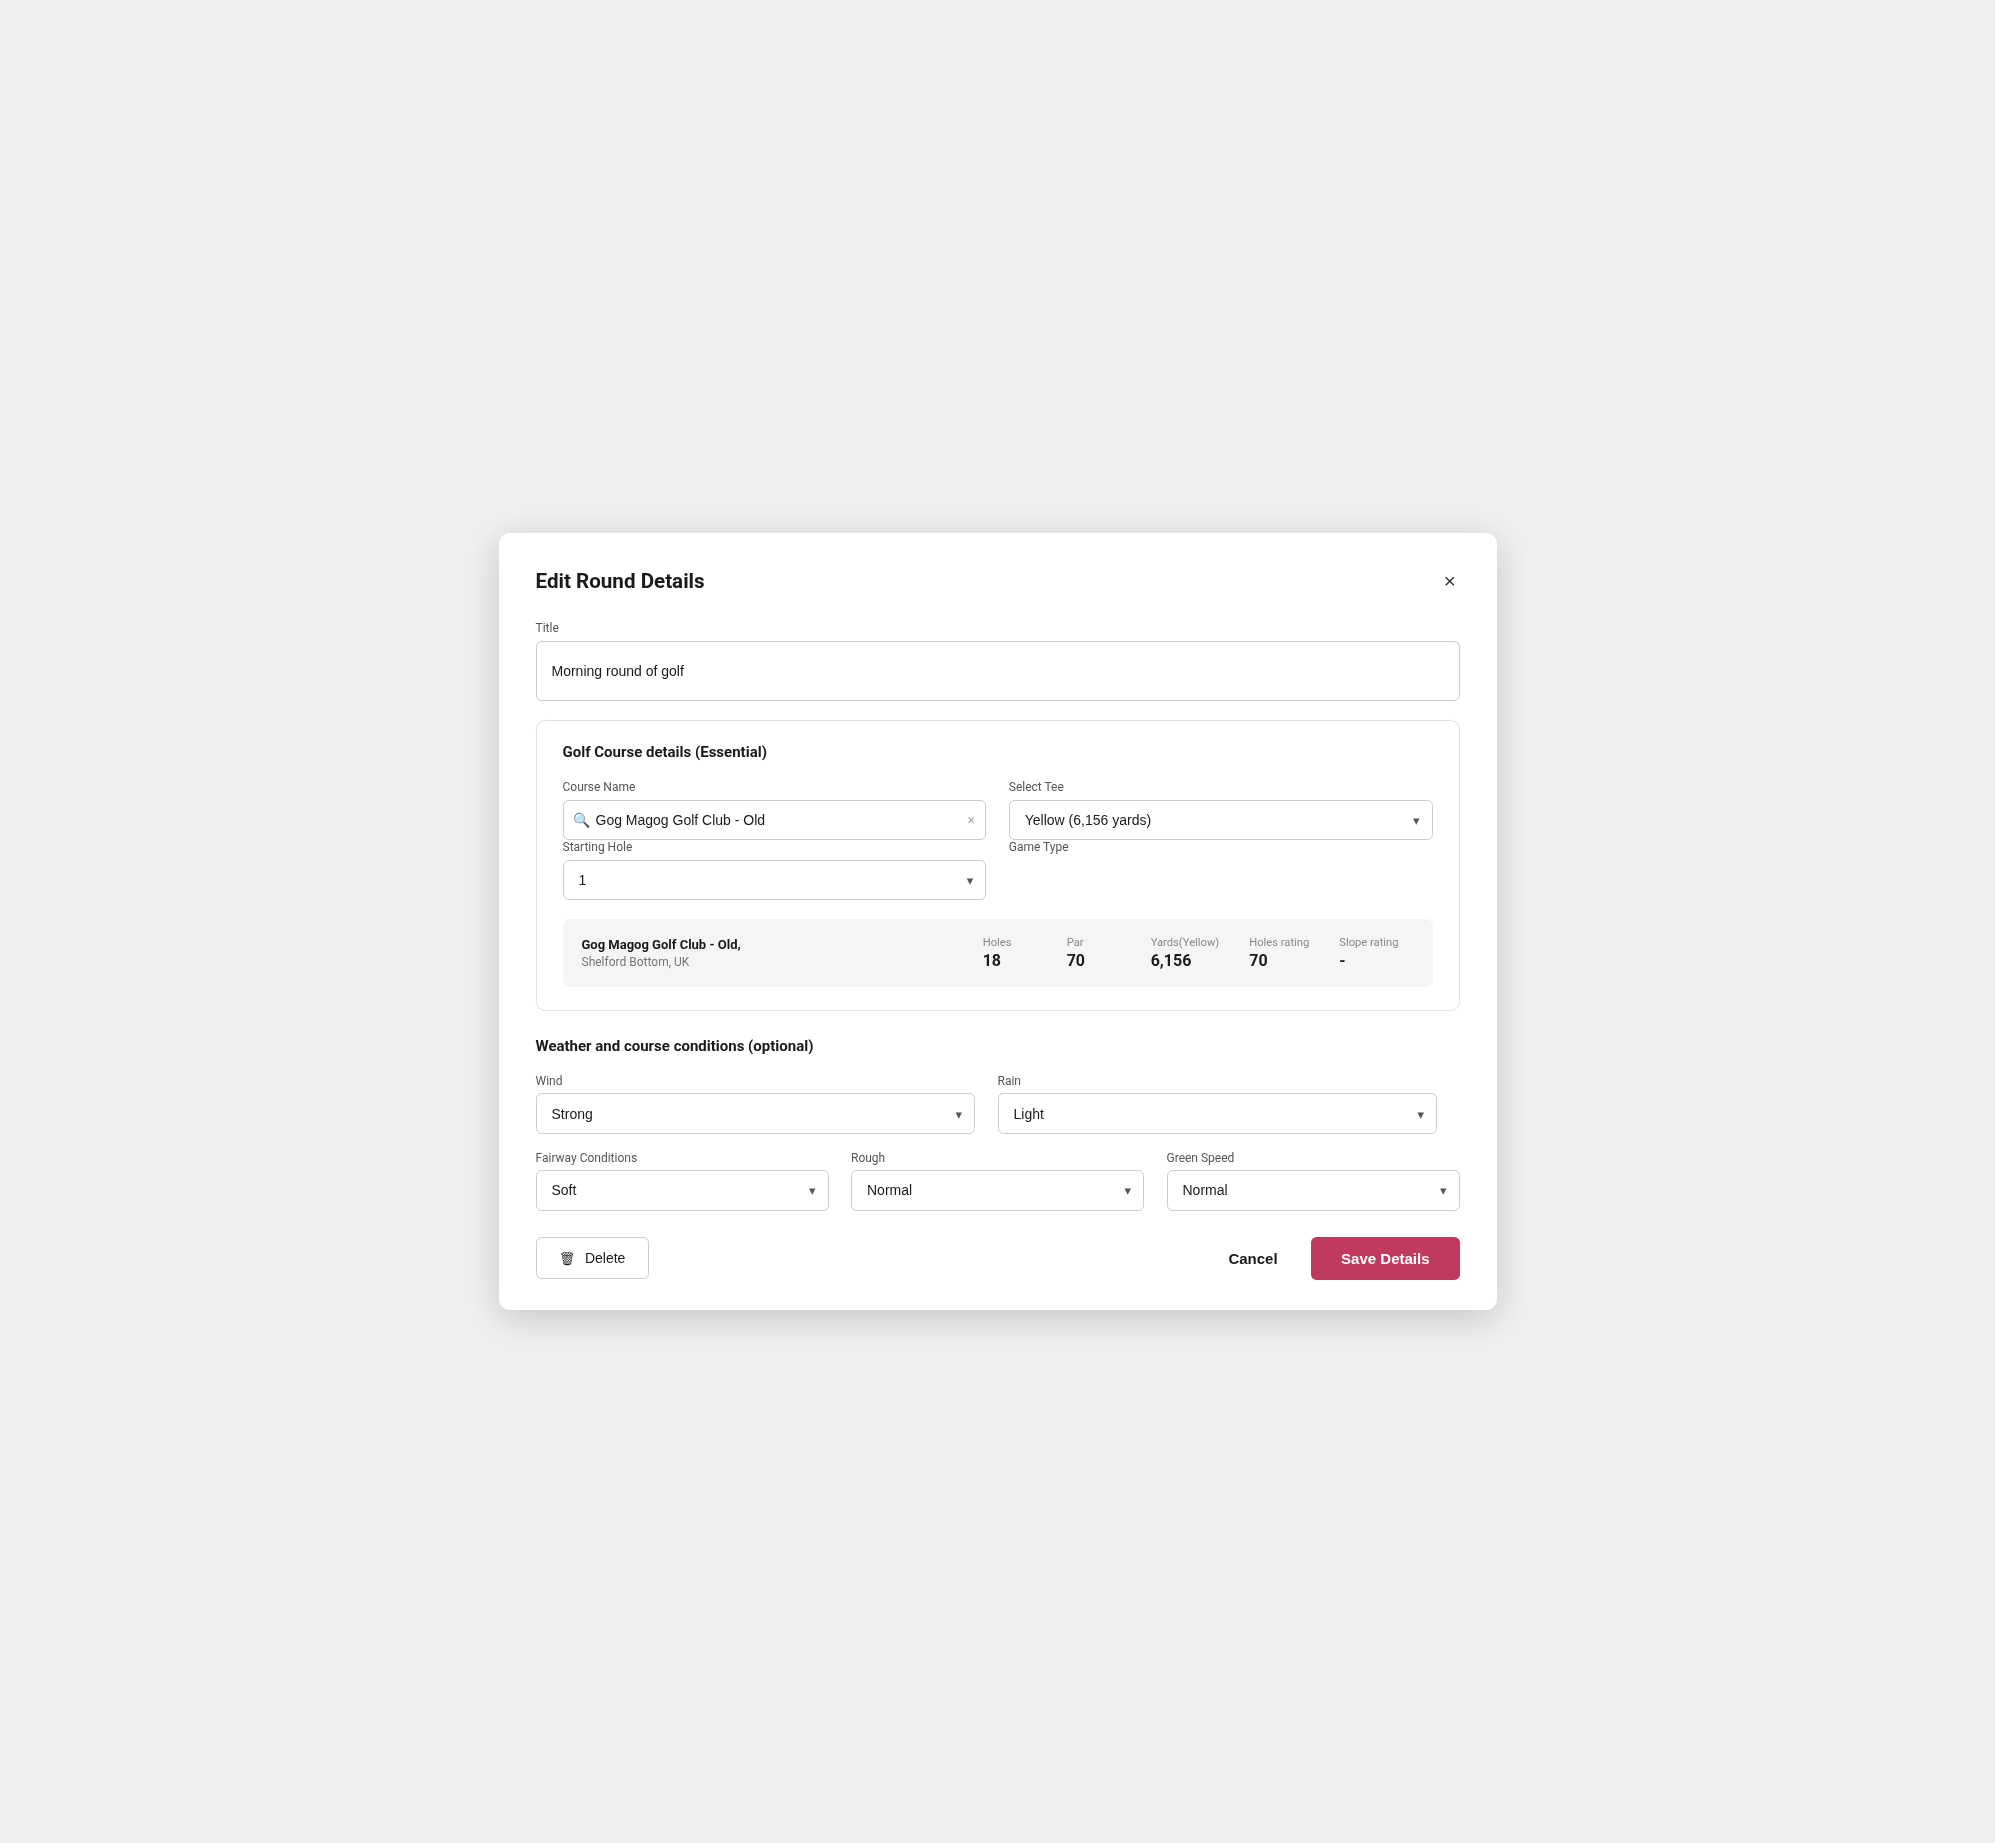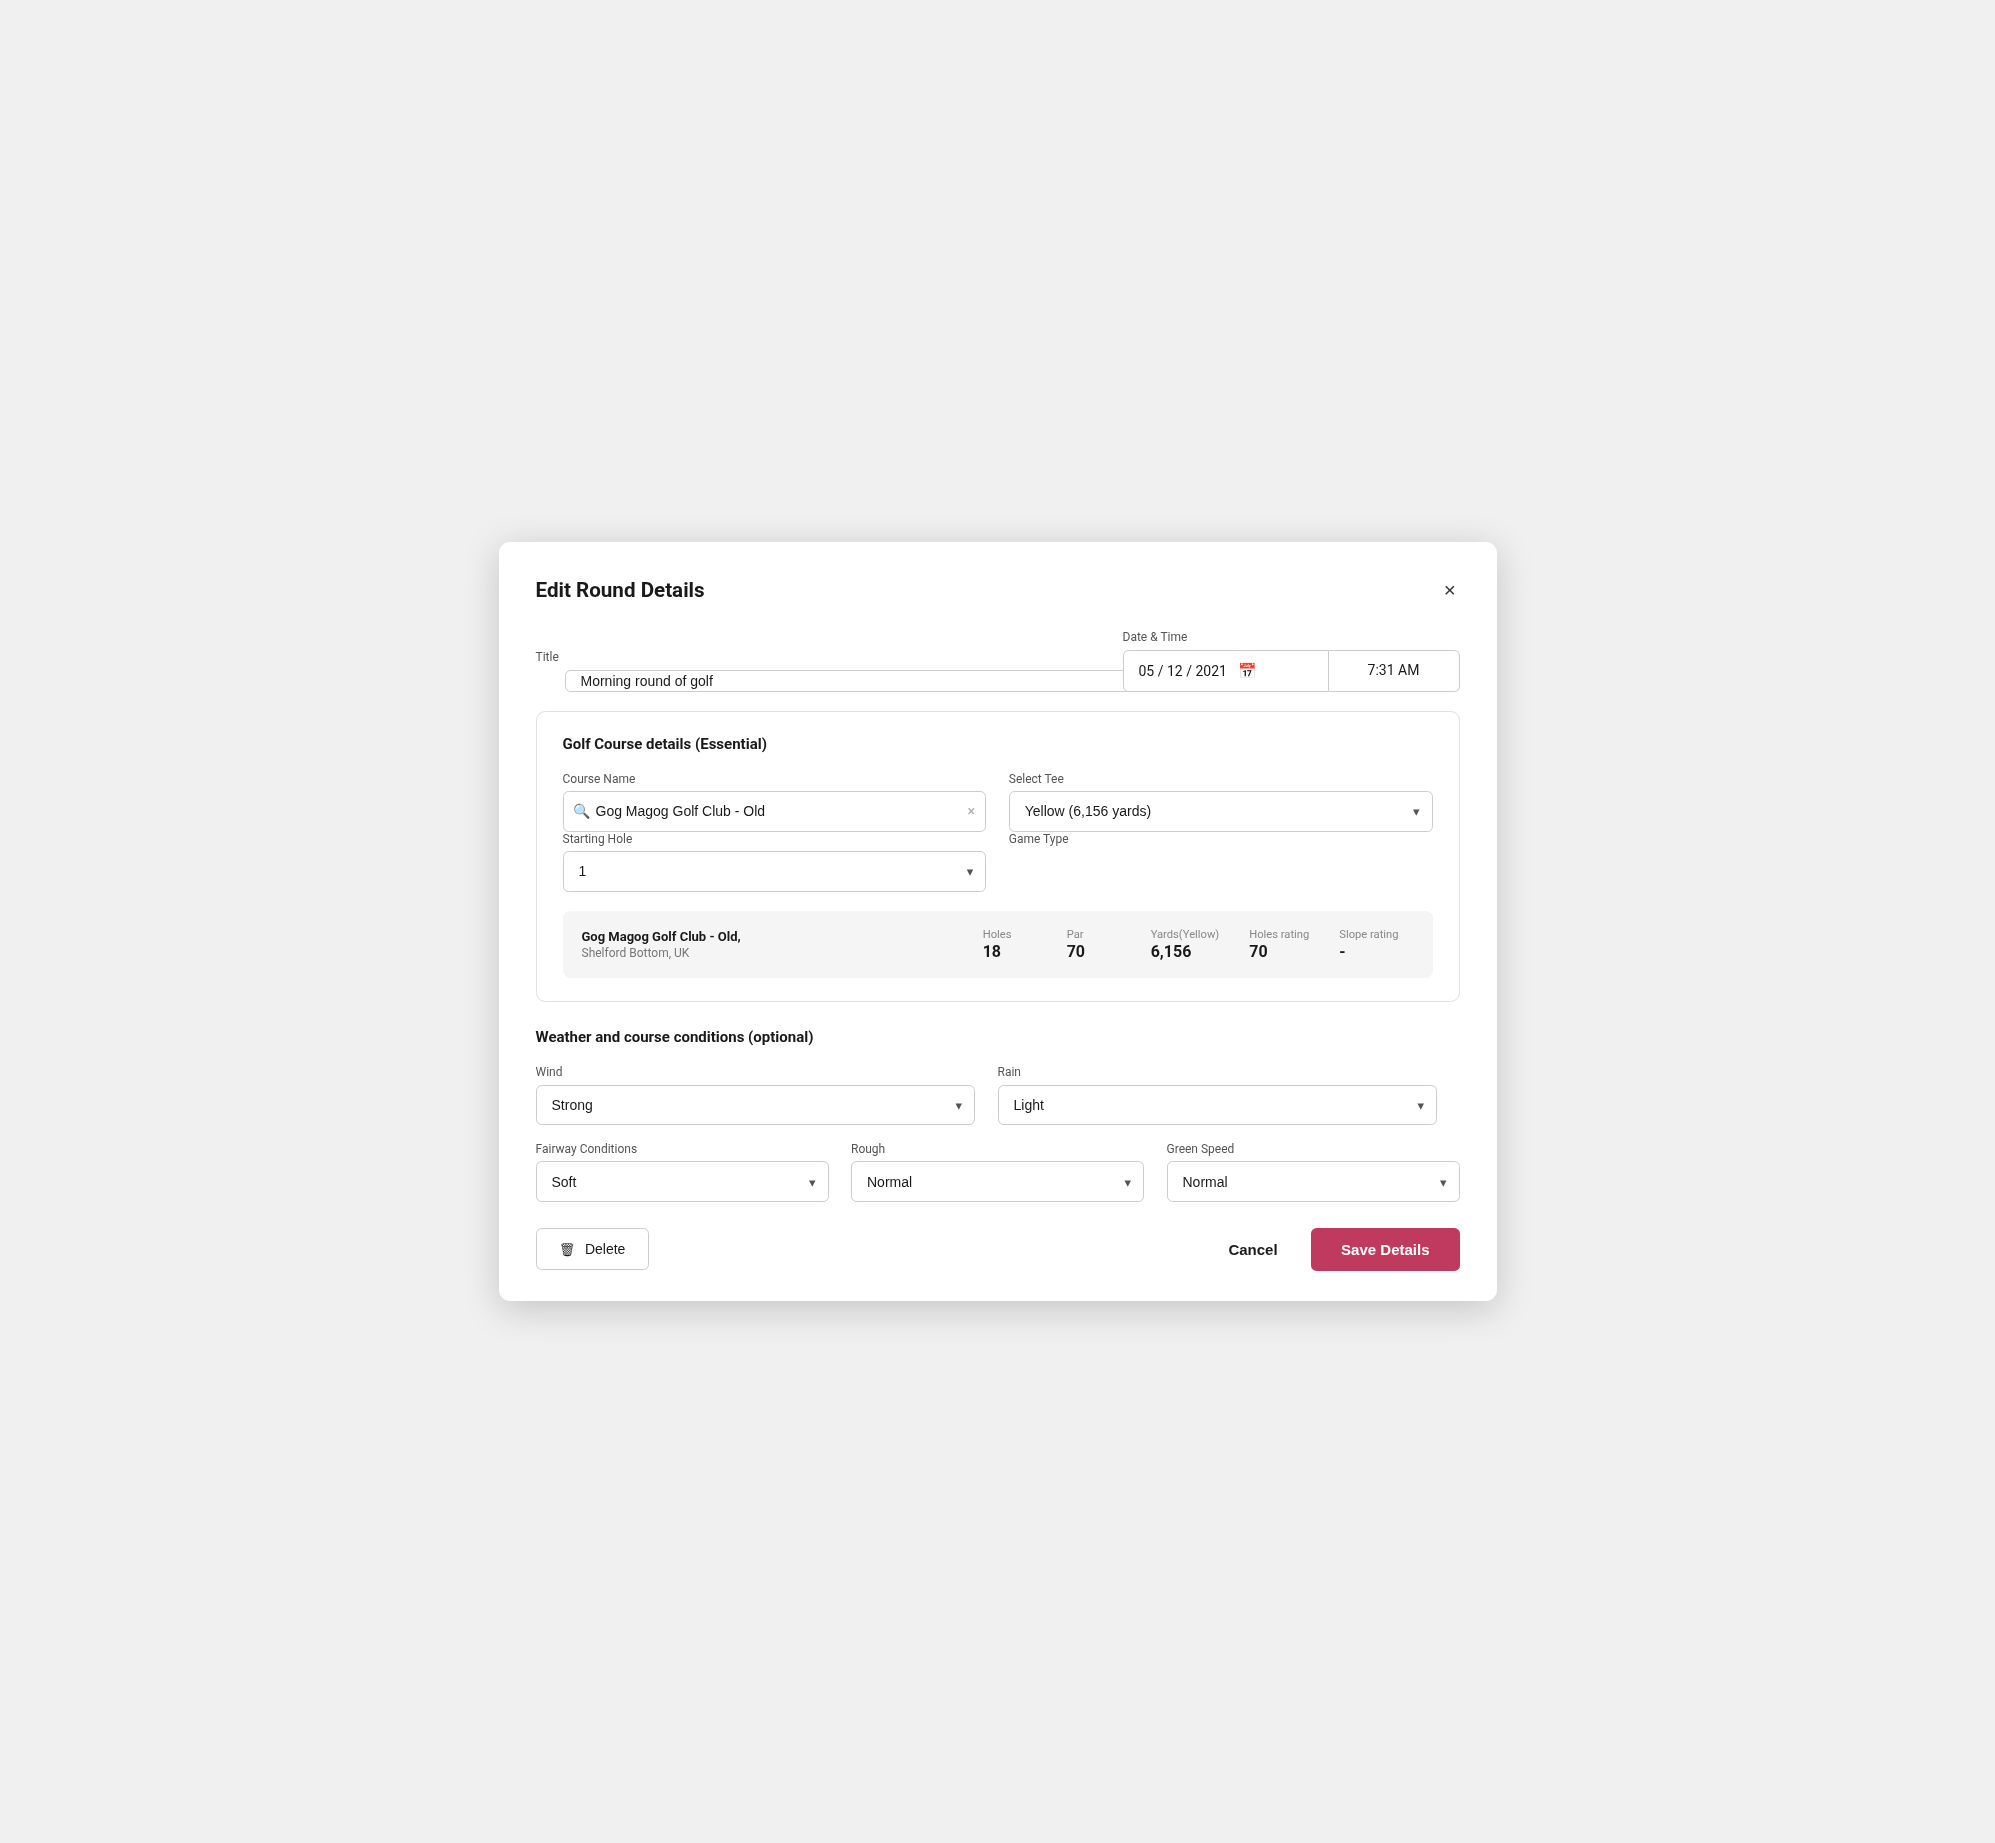--- a/index.html
+++ b/index.html
@@ -53,26 +53,25 @@
       gap: 5.6px;
     }
     .field-label {
       font-size: 12px;
       color: #555;
       font-weight: 400;
     }
     .field-input {
       border: 1.4px solid #ccc;
       border-radius: 5.6px;
-      padding: 2px 15px;
+      padding: 21px 15px;
       font-size: 14px;
       color: #1a1a1a;
       outline: none;
       background: #fff;
-      margin-left: 29px;
     }
     .title-field {
       flex: 1;
     }
     .title-input {
       width: 100%;
     }
     .datetime-group {
       display: flex;
       gap: 0;
@@ -306,32 +305,20 @@
   <div class="modal-header">
     <span class="modal-title">Edit Round Details</span>
     <button class="close-btn">×</button>
   </div>
 
   <div class="form-row">
     <div class="field-group title-field">
       <label class="field-label">Title</label>
       <input class="field-input title-input" type="text" value="Morning round of golf" style="">
     </div>
-    <div class="field-group">
-      <label class="field-label">Date &amp; Time</label>
-      <div class="datetime-group">
-        <div class="date-field">
-          <span>05 /  12  / 2021</span>
-          <span class="calendar-icon">📅</span>
-        </div>
-        <div class="time-field">
-          <span>7:31 AM</span>
-        </div>
-      </div>
-    </div>
   </div>
 
   <div class="section-box">
     <div class="section-title">Golf Course details (Essential)</div>
 
     <div class="two-col">
 
       <div class="field-group col-left">
         <label class="field-label">Course Name</label>
         <div class="search-input-wrapper">

